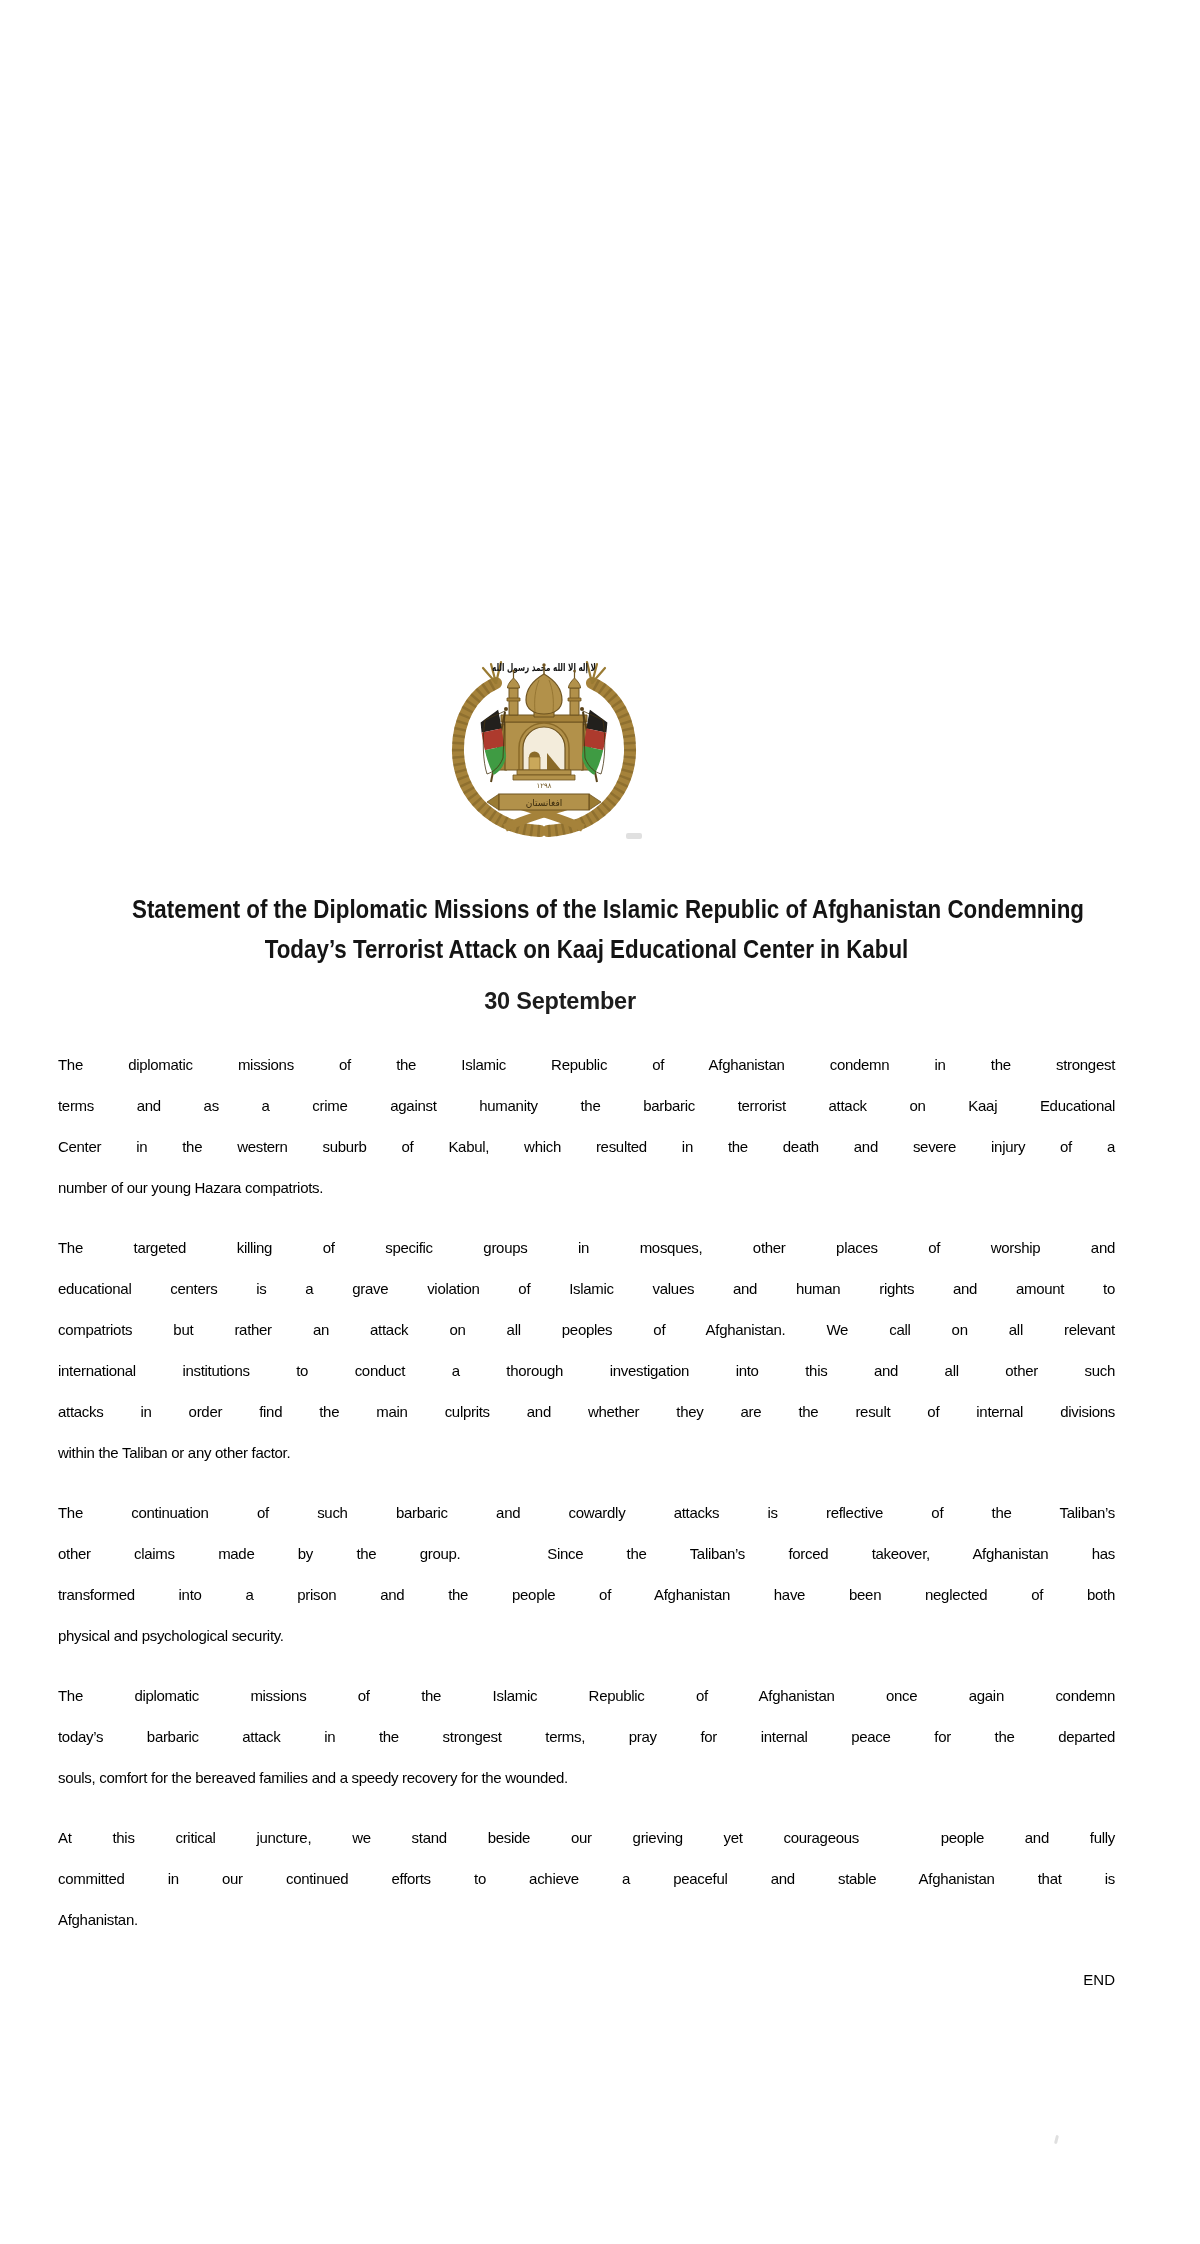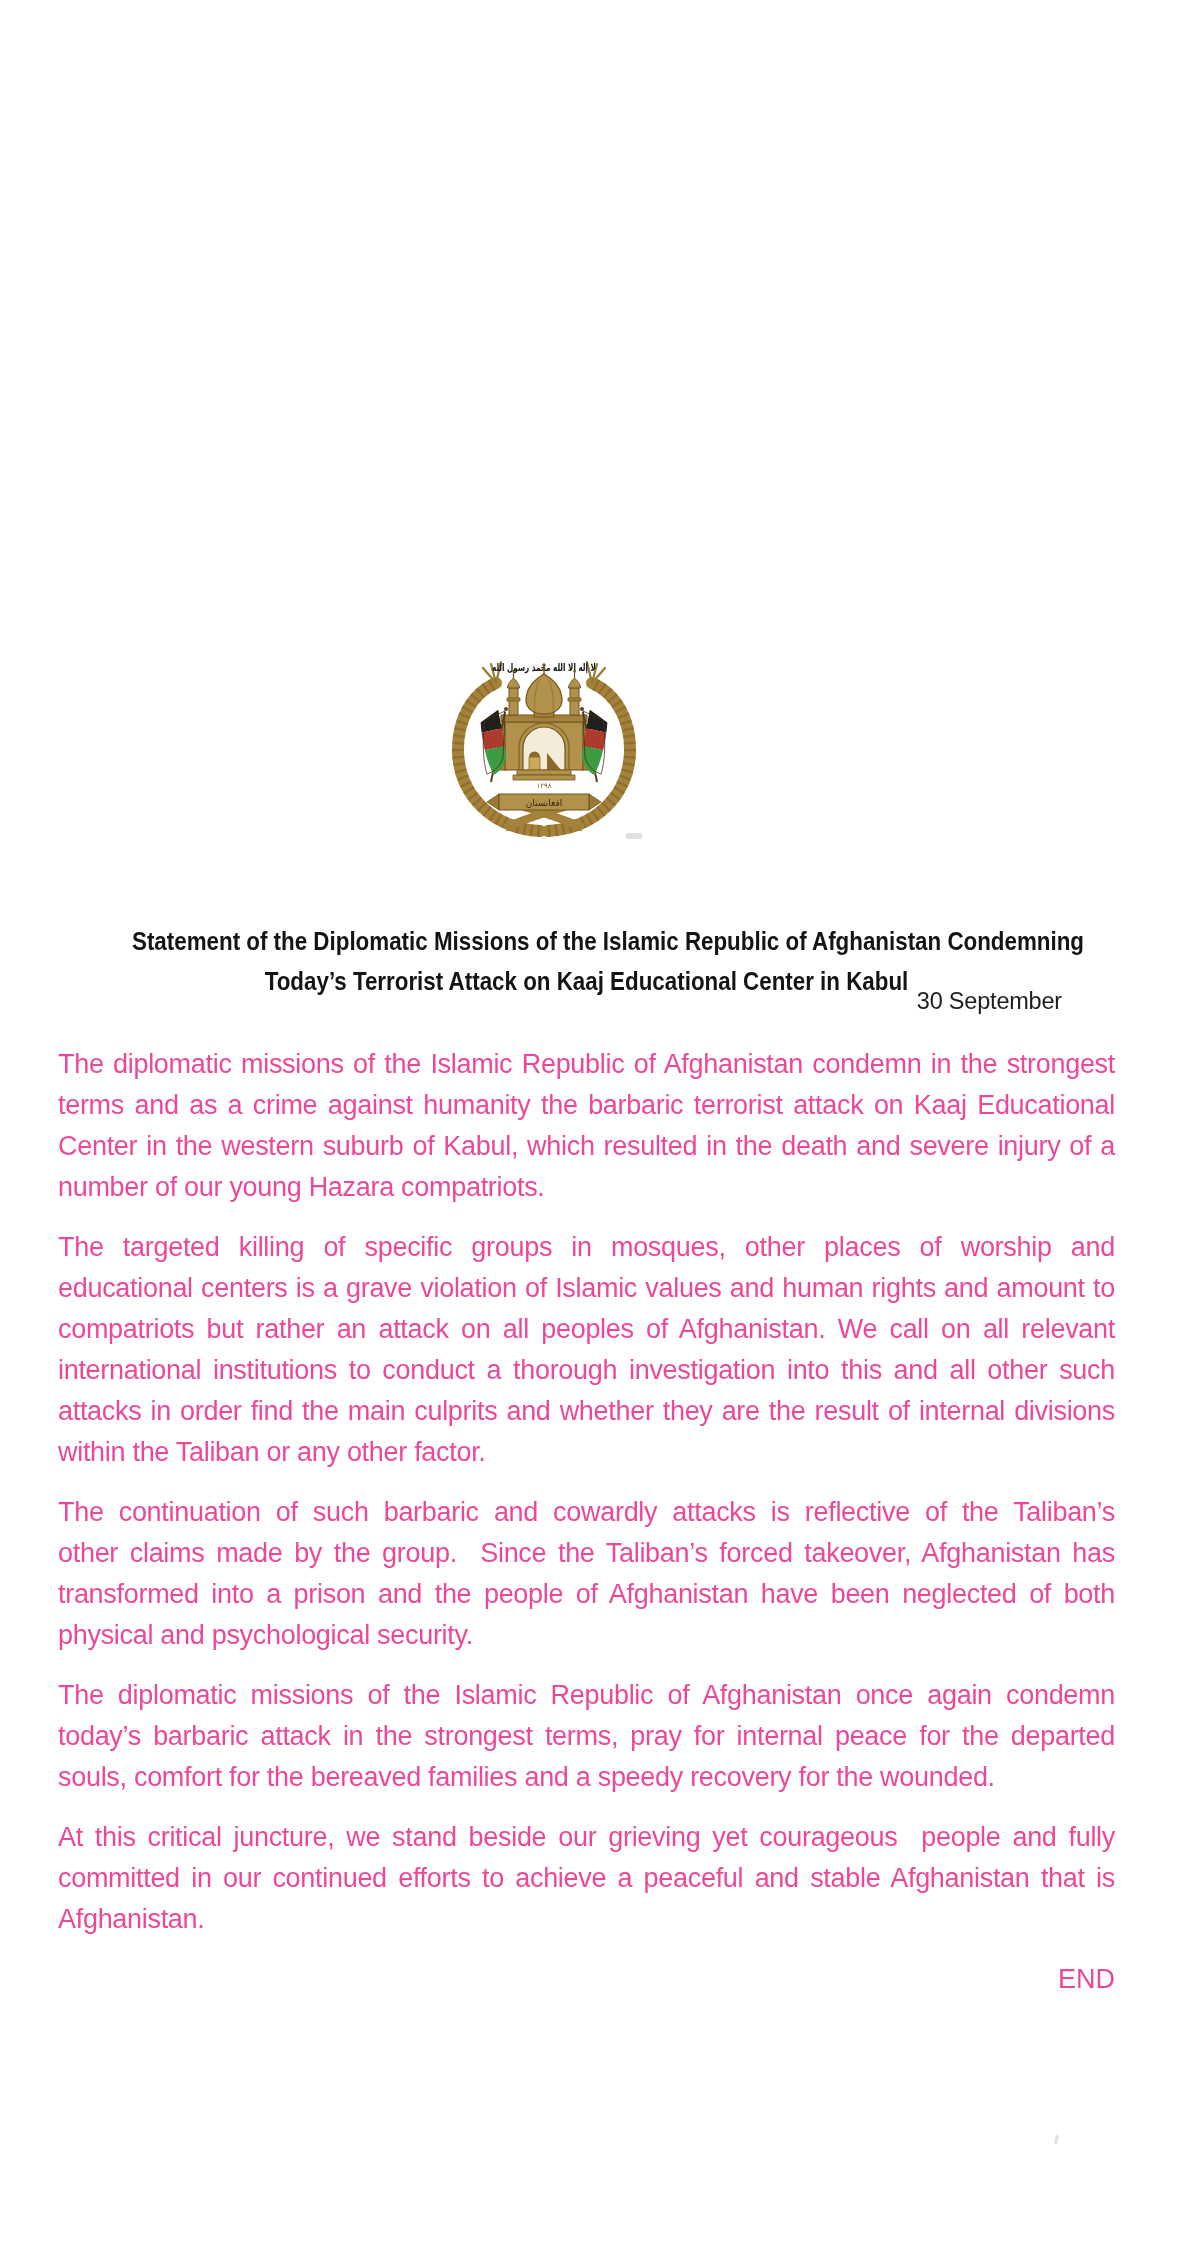--- a/index.html
+++ b/index.html
@@ -11,36 +11,36 @@
     font-family:"Liberation Sans",sans-serif;
     color:#1d1d1d;
   }
   .emblem{
     position:absolute;left:443px;top:658px;width:202px;height:182px;
   }
   .doc-title{
     position:absolute;left:58px;top:889px;width:1057px;
     font-weight:700;font-size:26px;line-height:40px;color:#141414;
     text-align:center;
-    margin-top:32px;
   }
   .doc-title .tline{
     white-space:nowrap;
     transform:scaleX(0.86);
     transform-origin:50% 50%;
   }
   .date-row{
     position:absolute;left:58px;top:981px;width:1004px;
-    font-size:23.5px;line-height:41px;text-align:right;color:#1d1d1d;
+    font-size:23.5px;line-height:41px;text-align:center;color:#1d1d1d;
     letter-spacing:-0.2px;
+    font-weight:bold;
   }
   .body-text{
     position:absolute;left:58px;top:1044px;width:1057px;
-    font-size:27px;line-height:41px;letter-spacing:-0.3px;
-    color:#ec4899;
+    font-size:15px;line-height:41px;letter-spacing:-0.3px;
+    color:#000000;
   }
   .para{margin:0 0 19px 0;}
   .line{
     text-align:justify;
     text-align-last:justify;
     white-space:pre-wrap;
   }
   .line.last{text-align-last:auto;}
   .end-row{
     text-align:right;line-height:41px;letter-spacing:0;

